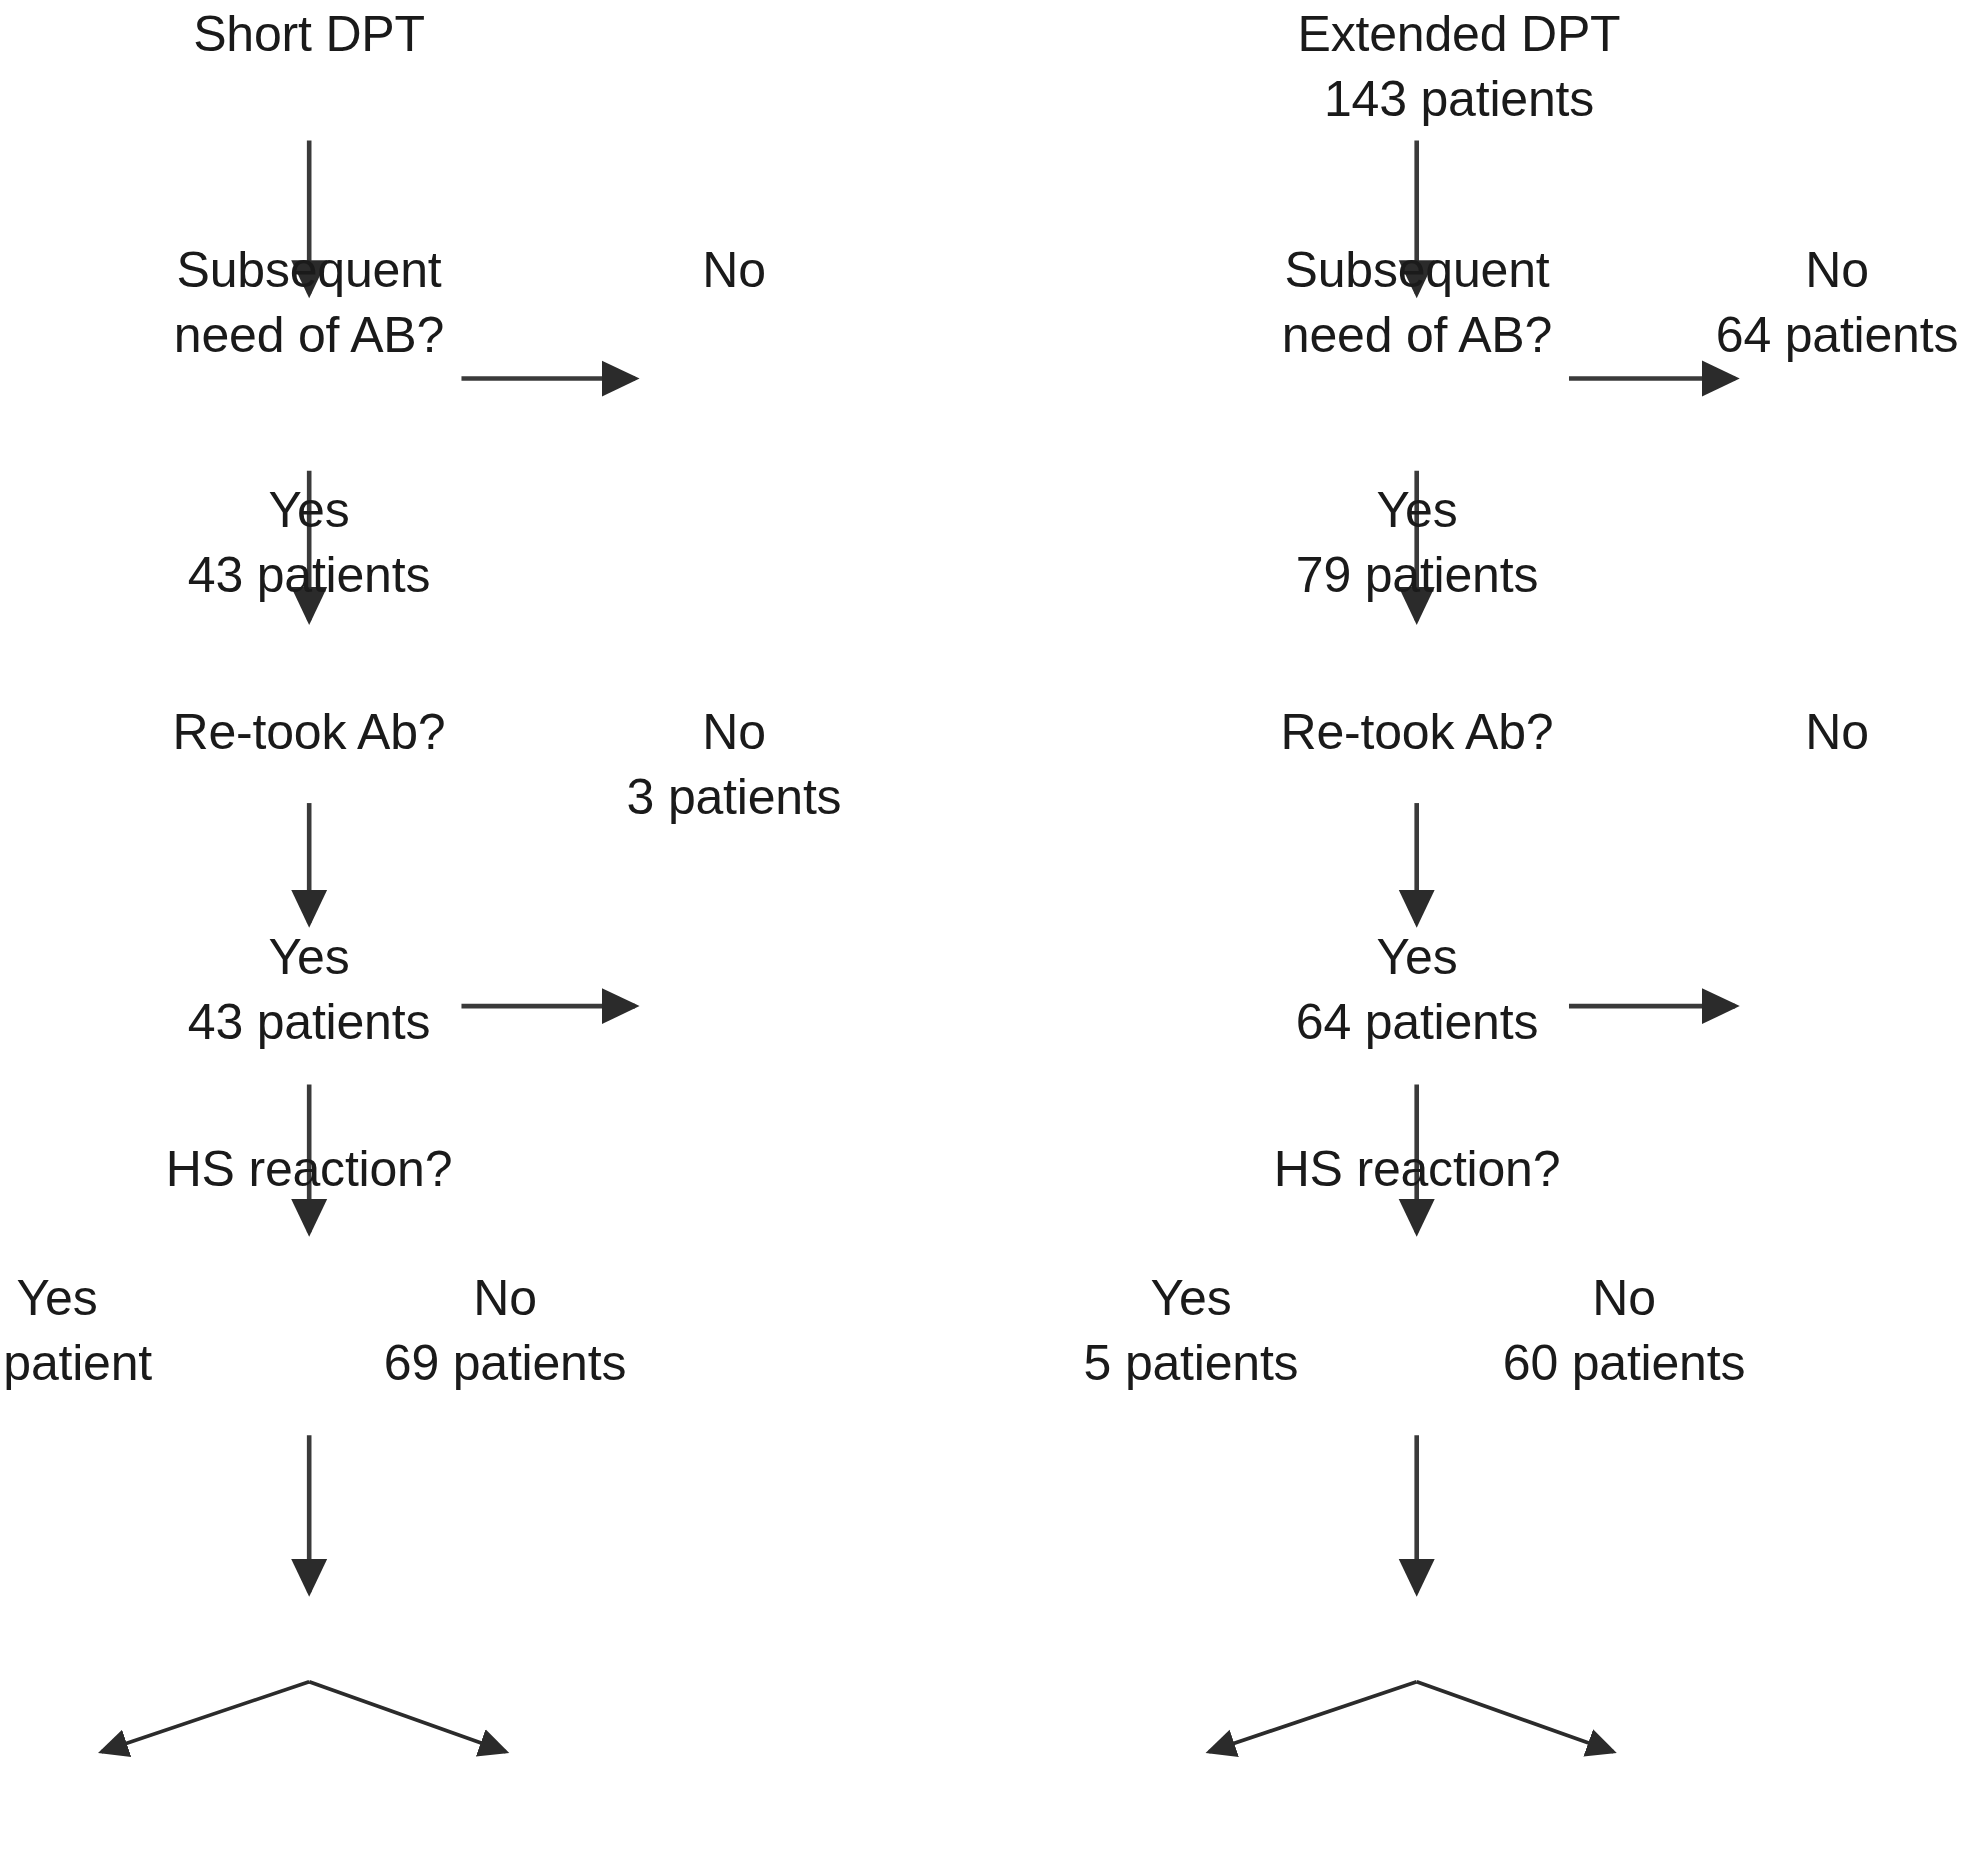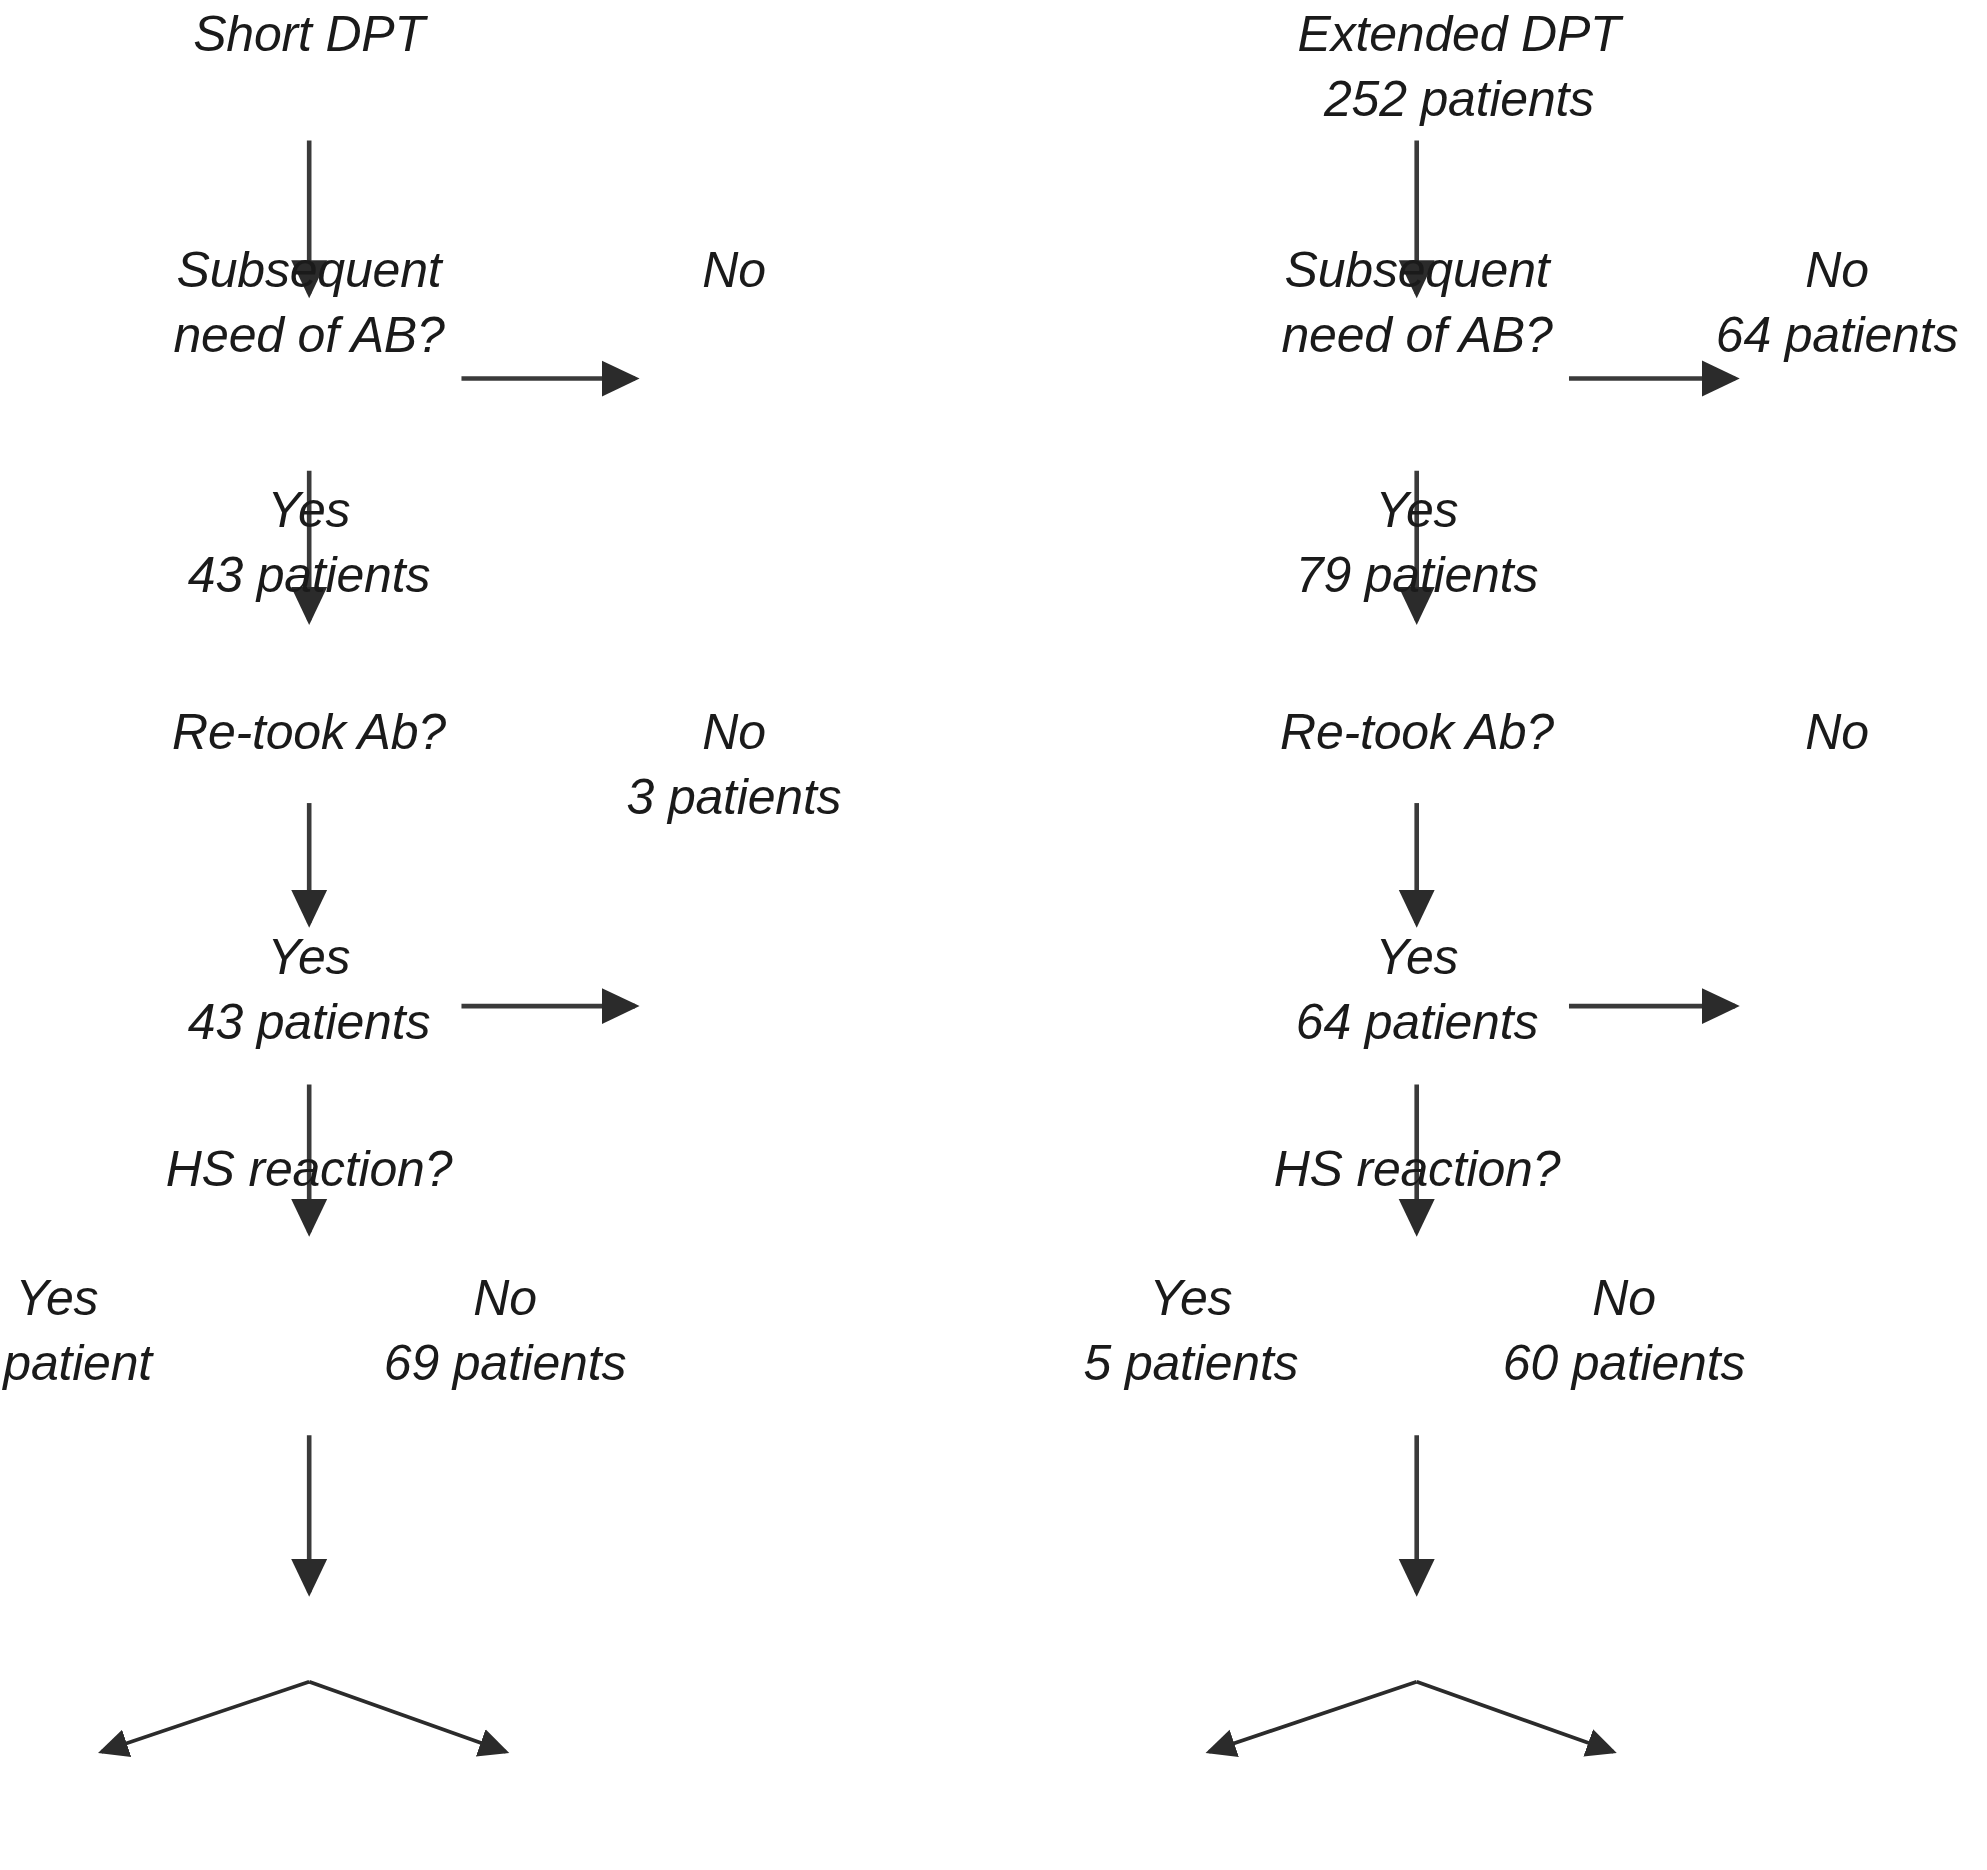--- a/index.html
+++ b/index.html
@@ -30,21 +30,20 @@
   }
   
   .node {
     position: absolute;
     text-align: center;
     line-height: 1.30;
     white-space: nowrap;
     font-size: 50px;
     color: #1a1a1a;
     letter-spacing: -0.2px;
-    font-style: italic;
   }
   .node .line { display: block; }
   
   .node.center {
     transform: translateX(-50%);
   }
 
   
   .col-a .hdr          { left: 309px; top: 1.8px; }
   .col-a .q-need       { left: 309px; top: 238px; }
@@ -149,21 +148,21 @@
       <span class="line">No</span>
       <span class="line">69 patients</span>
     </div>
 
   </div>
 
   <div class="col-b">
 
     <div class="node center hdr">
       <span class="line">Extended DPT</span>
-      <span class="line">252 patients</span>
+      <span class="line">143 patients</span>
     </div>
 
     <div class="node center q-need">
       <span class="line">Subsequent</span>
       <span class="line">need of AB?</span>
     </div>
 
     <div class="node center b-need-no">
       <span class="line">No</span>
       <span class="line">64 patients</span>

